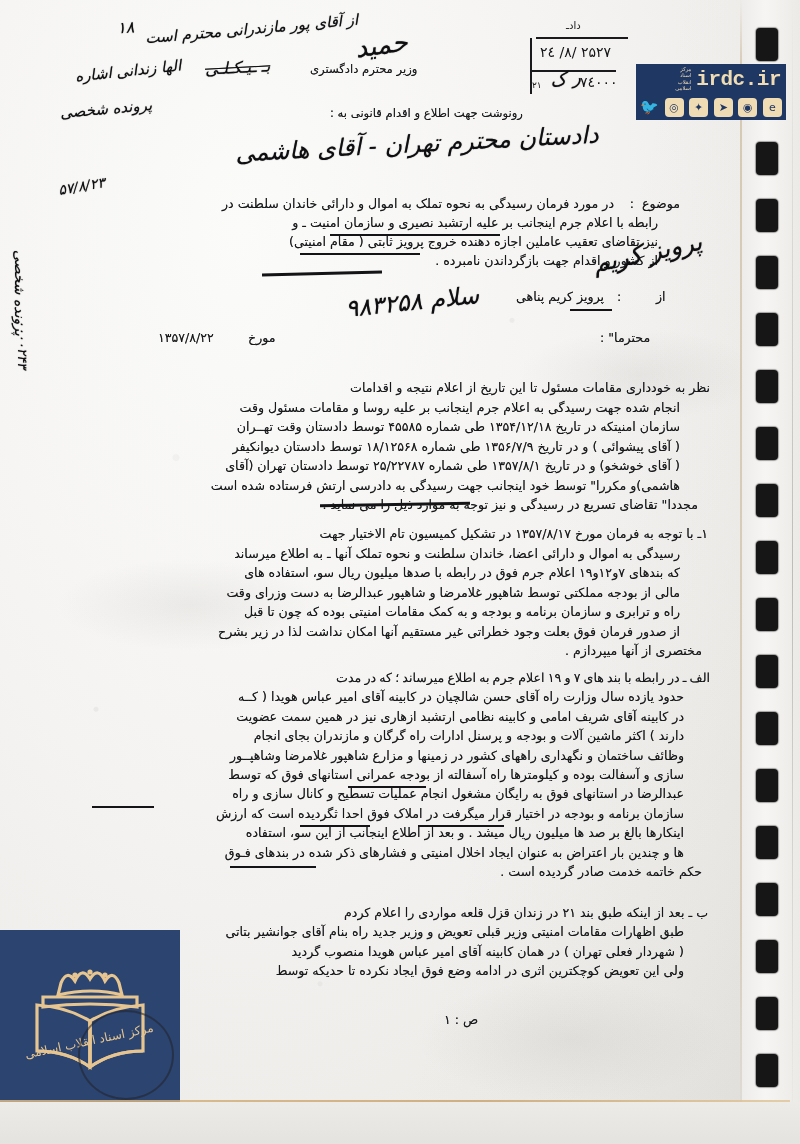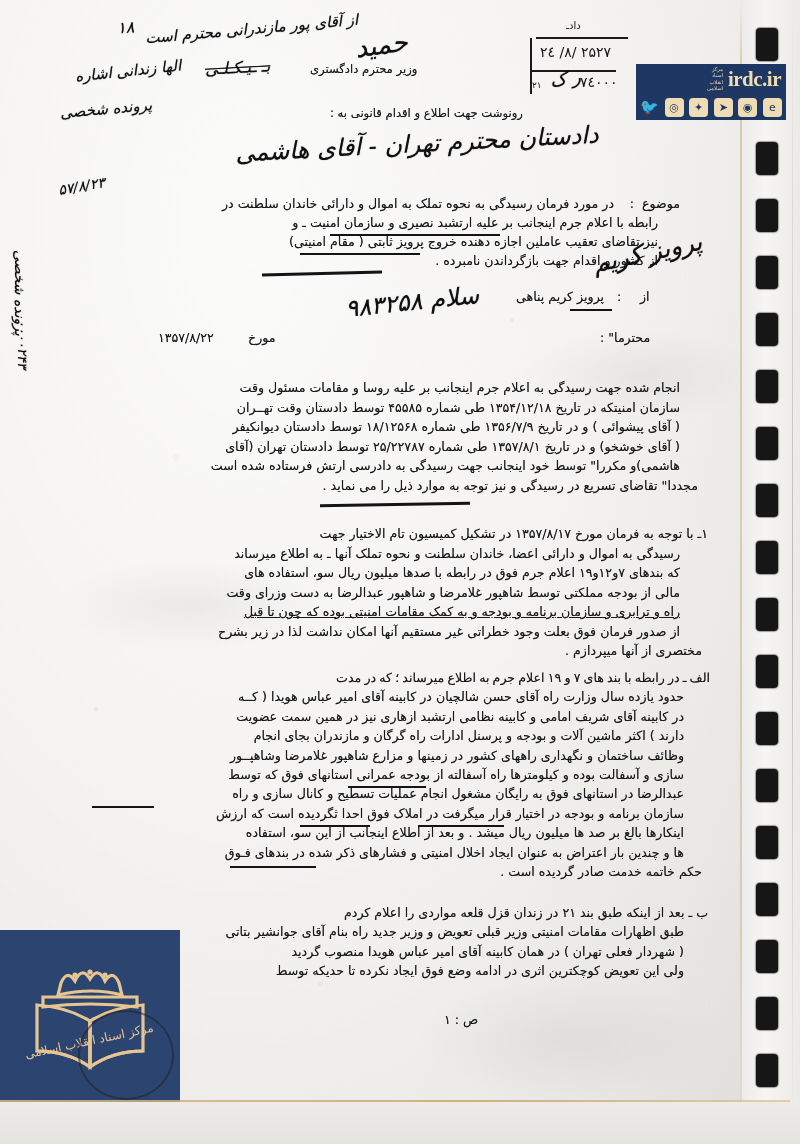--- a/index.html
+++ b/index.html
@@ -71,21 +71,21 @@
   #stamp .sline{position:absolute;background:#1a1a1c;}
   #stamp .sv{width:2px;}
   #stamp .sh{height:2px;}
   #stamp .stxt{position:absolute;color:#131315;white-space:nowrap;
      font-family:"DejaVu Sans",sans-serif;}
 
   
   #wm{position:absolute;left:636px;top:64px;width:150px;}
   #wm-top{display:flex;align-items:center;background:#1f3763;padding:3px 5px;gap:5px;}
   #wm-name{color:#f0dcb4;font-weight:bold;font-size:21px;line-height:1;
-    font-family:Liberation Serif, serif;letter-spacing:-.5px;}
+    font-family:Liberation Mono, monospace;letter-spacing:-.5px;}
   #wm-fa{display:flex;flex-direction:column;gap:1px;}
   #wm-fa span{color:#f0dcb4;font-size:5.2px;line-height:5.4px;
     font-family:"DejaVu Sans",sans-serif;white-space:nowrap;}
   #wm-bot{display:flex;background:#1f3763;padding:3px 4px;gap:2px;justify-content:space-between;}
   .soc{width:19px;height:19px;border-radius:4px;display:flex;align-items:center;justify-content:center;
     font-size:11px;color:#1f3763;background:#f0dcb4;}
   .soc.plain{background:transparent;color:#f0dcb4;font-size:15px;}
 
   
   #logo{position:absolute;left:0;top:930px;width:180px;height:172px;background:#2b4470;
@@ -192,47 +192,48 @@
       <div class="typed t-body tw" style="right:22px;top:0;">از کشور و اقدام جهت بازگرداندن نامبرده .</div>
     </div>
   </div>
 
   <div style="position:absolute;left:330px;top:234px;width:170px;height:2px;background:#141416;"></div>
   <div style="position:absolute;left:300px;top:253px;width:120px;height:2px;background:#141416;"></div>
   <div style="position:absolute;left:262px;top:272px;width:120px;height:3px;background:#141416;transform:rotate(-1.5deg);"></div>
 
   <div class="hand hw-lg ink" style="left:592px;top:238px;transform:rotate(-12deg);font-size:25px;">پرویز کریم</div>
 
-  <div class="typed t-body tw" style="left:640px;top:289px;">از</div>
+  <div class="typed t-body tw" style="left:656px;top:289px;">از</div>
   <div class="typed t-body tw" style="left:617px;top:289px;">:</div>
   <div class="typed t-body tw" style="left:516px;top:289px;text-align:right;">پرویز کریم پناهی</div>
   <div style="position:absolute;left:570px;top:309px;width:42px;height:2px;background:#141416;"></div>
 
   <div class="typed t-body tw" style="left:600px;top:330px;">محترما" :</div>
   <div class="typed t-body tw" style="left:248px;top:330px;">مورخ</div>
   <div class="typed t-body tw" style="left:158px;top:330px;letter-spacing:.5px;">۱۳۵۷/۸/۲۲</div>
 
   <div class="hand hw-lg ink" style="left:345px;top:288px;transform:rotate(-6deg);font-size:24px;">سلام ۹۸۳۲۵۸</div>
 
   <div class="blk" style="left:100px;top:380px;width:580px;">
+    <div class="typed t-body tw" style="position:relative;right:-30px;height:19.5px;">نظر به خودداری مقامات مسئول تا این تاریخ از اعلام نتیجه و اقدامات</div>
     <div class="typed t-body tw" style="position:relative;right:0;height:19.5px;">انجام شده جهت رسیدگی به اعلام جرم اینجانب بر علیه روسا و مقامات مسئول وقت</div>
     <div class="typed t-body tw" style="position:relative;right:0;height:19.5px;">سازمان امنیتکه در تاریخ ۱۳۵۴/۱۲/۱۸ طی شماره ۴۵۵۸۵ توسط دادستان وقت تهــران</div>
     <div class="typed t-body tw" style="position:relative;right:0;height:19.5px;">( آقای پیشوائی ) و در تاریخ ۱۳۵۶/۷/۹ طی شماره ۱۸/۱۲۵۶۸ توسط دادستان دیوانکیفر</div>
     <div class="typed t-body tw" style="position:relative;right:0;height:19.5px;">( آقای خوشخو) و در تاریخ ۱۳۵۷/۸/۱ طی شماره ۲۵/۲۲۷۸۷ توسط دادستان تهران (آقای</div>
     <div class="typed t-body tw" style="position:relative;right:0;height:19.5px;">هاشمی)و مکررا" توسط خود اینجانب جهت رسیدگی به دادرسی ارتش فرستاده شده است</div>
     <div class="typed t-body tw" style="position:relative;right:-18px;height:19.5px;">مجددا" تقاضای تسریع در رسیدگی و نیز توجه به موارد ذیل را می نماید .</div>
   </div>
   <div style="position:absolute;left:320px;top:503px;width:150px;height:3px;background:#141416;transform:rotate(-1deg);"></div>
 
   <div class="blk" style="left:100px;top:526px;width:580px;">
     <div class="typed t-body tw" style="position:relative;right:-28px;height:19.5px;">۱ـ با توجه به فرمان مورخ ۱۳۵۷/۸/۱۷ در تشکیل کمیسیون تام الاختیار جهت</div>
     <div class="typed t-body tw" style="position:relative;right:0;height:19.5px;">رسیدگی به اموال و دارائی اعضا، خاندان سلطنت و نحوه تملک آنها ـ به اطلاع میرساند</div>
     <div class="typed t-body tw" style="position:relative;right:0;height:19.5px;">که بندهای ۷و۱۲و۱۹ اعلام جرم فوق در رابطه با صدها میلیون ریال سو، استفاده های</div>
     <div class="typed t-body tw" style="position:relative;right:0;height:19.5px;">مالی از بودجه مملکتی توسط شاهپور غلامرضا و شاهپور عبدالرضا به دست وزرای وقت</div>
-    <div class="typed t-body tw" style="position:relative;right:0;height:19.5px;text-decoration:underline;">راه و ترابری و سازمان برنامه و بودجه و به کمک مقامات امنیتی بوده که چون تا قبل</div>
+    <div class="typed t-body tw" style="position:relative;right:0;height:19.5px;">راه و ترابری و سازمان برنامه و بودجه و به کمک مقامات امنیتی بوده که چون تا قبل</div>
     <div class="typed t-body tw" style="position:relative;right:0;height:19.5px;">از صدور فرمان فوق بعلت وجود خطراتی غیر مستقیم آنها امکان نداشت لذا در زیر بشرح</div>
     <div class="typed t-body tw" style="position:relative;right:-22px;height:19.5px;">مختصری از آنها میپردازم .</div>
   </div>
 
   <div class="blk" style="left:92px;top:670px;width:592px;">
     <div class="typed t-body tw" style="position:relative;right:-26px;height:19.4px;font-family:Liberation Serif, serif;">الف ـ در رابطه با بند های ۷ و ۱۹ اعلام جرم به اطلاع میرساند ؛ که در مدت</div>
     <div class="typed t-body tw" style="position:relative;right:0;height:19.4px;">حدود یازده سال وزارت راه آقای حسن شالچیان در کابینه آقای امیر عباس هویدا ( کــه</div>
     <div class="typed t-body tw" style="position:relative;right:0;height:19.4px;">در کابینه آقای شریف امامی و کابینه نظامی ارتشبد ازهاری نیز در همین سمت عضویت</div>
     <div class="typed t-body tw" style="position:relative;right:0;height:19.4px;">دارند ) اکثر ماشین آلات و بودجه و پرسنل ادارات راه گرگان و مازندران بجای انجام</div>
     <div class="typed t-body tw" style="position:relative;right:0;height:19.4px;">وظائف ساختمان و نگهداری راههای کشور در زمینها و مزارع شاهپور غلامرضا وشاهپــور</div>

